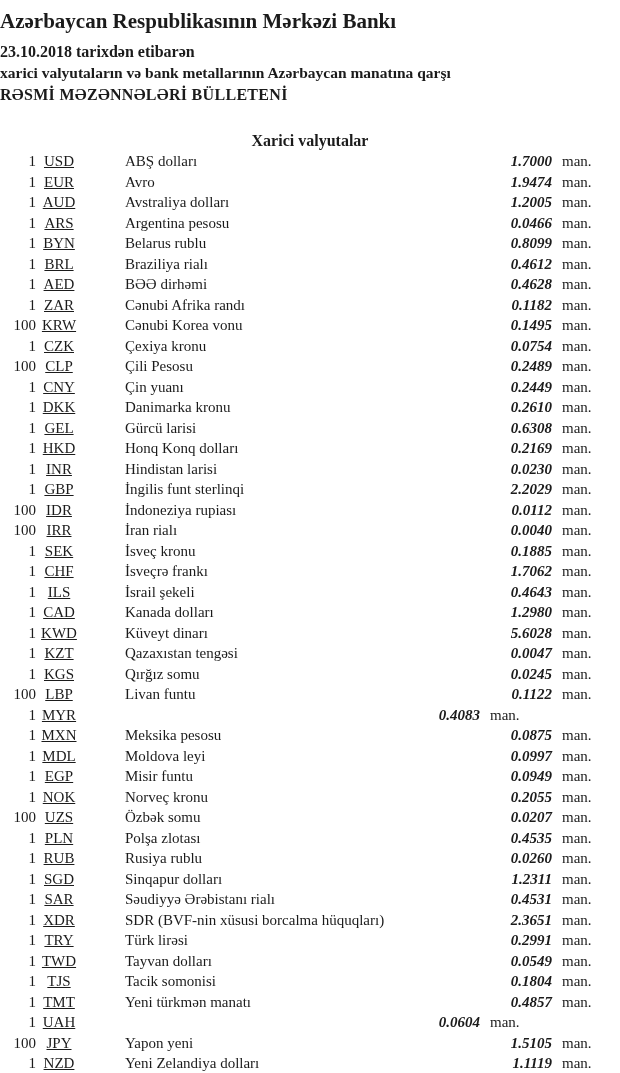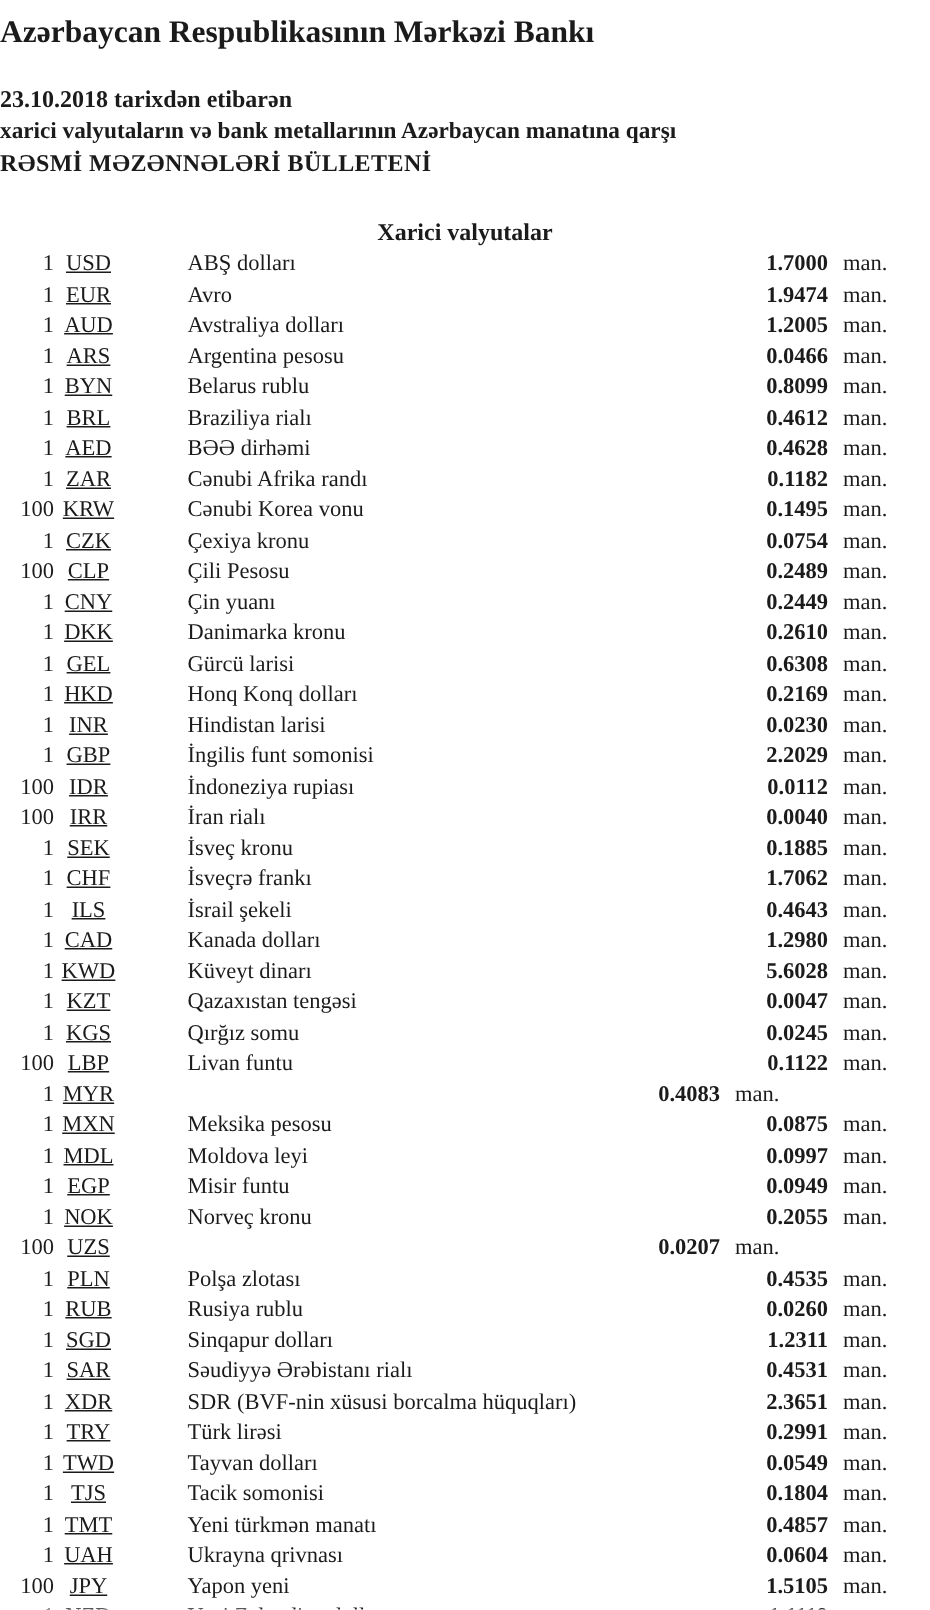--- a/index.html
+++ b/index.html
@@ -16,21 +16,21 @@
     -webkit-font-smoothing: antialiased;
   }
   .doc-header { text-align: left; }
   .title {
     margin-top: 8px;
     font-size: 21px;
     font-weight: bold;
     line-height: 26px;
   }
   .date-line {
-    margin-top: 22px;
+    margin-top: 7px;
     font-size: 16px;
     font-weight: bold;
     line-height: 21px;
   }
   .subtitle {
     font-size: 15.5px;
     font-weight: bold;
     line-height: 21px;
   }
   .bulletin {
@@ -56,21 +56,21 @@
     display: grid;
     grid-template-columns: 36px 46px 398px 72px 1fr;
     height: 20.5px;
     line-height: 20.5px;
     font-size: 15px;
     white-space: nowrap;
   }
   .qty  { text-align: right; }
   .code { text-align: center; text-decoration: underline; }
   .name { padding-left: 4px; overflow: hidden; margin-left: 39px; }
-  .rate { text-align: right; font-weight: bold; }
+  .rate { text-align: right; font-weight: bold; font-style: italic; }
   .unit { padding-left: 10px; }
 </style>
 </head>
 <body style="background: rgb(255, 255, 255); color: rgb(27, 27, 27);">
 
 <div class="doc">
 
   <div class="doc-header">
     <div class="title">Azərbaycan Respublikasının Mərkəzi Bankı</div>
     <div class="date-line">23.10.2018 tarixdən etibarən</div>
@@ -189,21 +189,21 @@
       <div class="row">
         <span class="qty">1</span>
         <span class="code">INR</span>
         <span class="name">Hindistan larisi</span>
         <span class="rate">0.0230</span>
         <span class="unit">man.</span>
       </div>
       <div class="row">
         <span class="qty">1</span>
         <span class="code">GBP</span>
-        <span class="name">İngilis funt somonisi</span>
+        <span class="name">İngilis funt sterlinqi</span>
         <span class="rate">2.2029</span>
         <span class="unit">man.</span>
       </div>
       <div class="row">
         <span class="qty">100</span>
         <span class="code">IDR</span>
         <span class="name">İndoneziya rupiası</span>
         <span class="rate">0.0112</span>
         <span class="unit">man.</span>
       </div>
@@ -300,20 +300,21 @@
       <div class="row">
         <span class="qty">1</span>
         <span class="code">NOK</span>
         <span class="name">Norveç kronu</span>
         <span class="rate">0.2055</span>
         <span class="unit">man.</span>
       </div>
       <div class="row">
         <span class="qty">100</span>
         <span class="code">UZS</span>
+        <span class="name">Özbək somu</span>
         <span class="rate">0.0207</span>
         <span class="unit">man.</span>
       </div>
       <div class="row">
         <span class="qty">1</span>
         <span class="code">PLN</span>
         <span class="name">Polşa zlotası</span>
         <span class="rate">0.4535</span>
         <span class="unit">man.</span>
       </div>
@@ -369,21 +370,20 @@
       <div class="row">
         <span class="qty">1</span>
         <span class="code">TMT</span>
         <span class="name">Yeni türkmən manatı</span>
         <span class="rate">0.4857</span>
         <span class="unit">man.</span>
       </div>
       <div class="row">
         <span class="qty">1</span>
         <span class="code">UAH</span>
-        <span class="name">Ukrayna qrivnası</span>
         <span class="rate">0.0604</span>
         <span class="unit">man.</span>
       </div>
       <div class="row">
         <span class="qty">100</span>
         <span class="code">JPY</span>
         <span class="name">Yapon yeni</span>
         <span class="rate">1.5105</span>
         <span class="unit">man.</span>
       </div>

